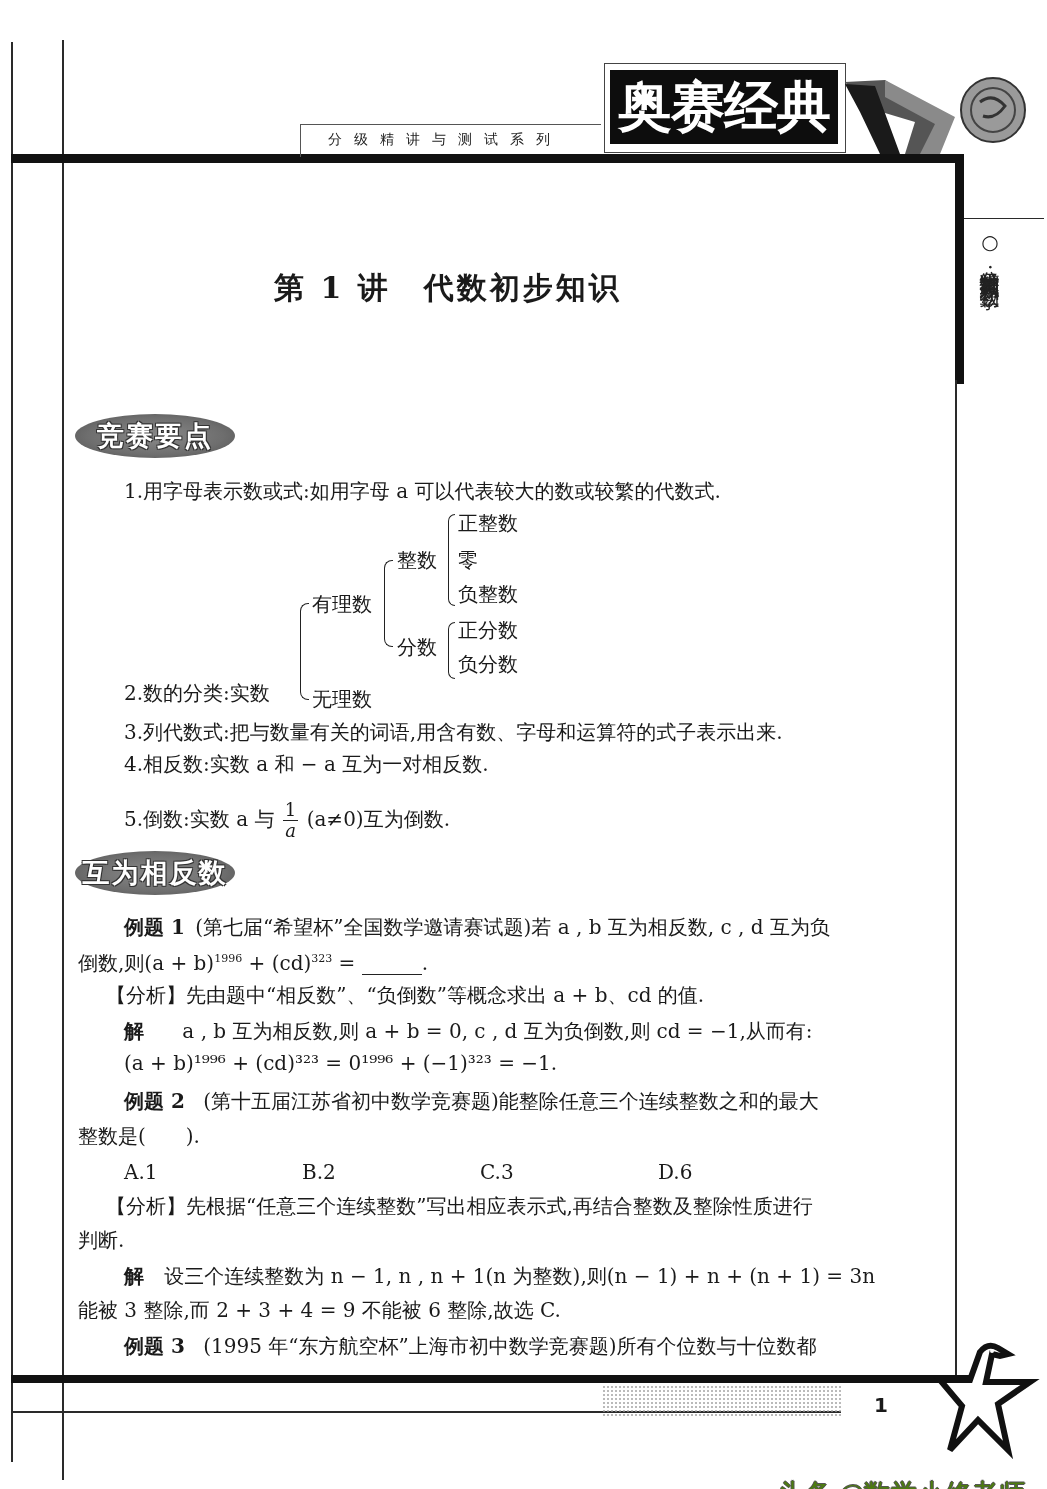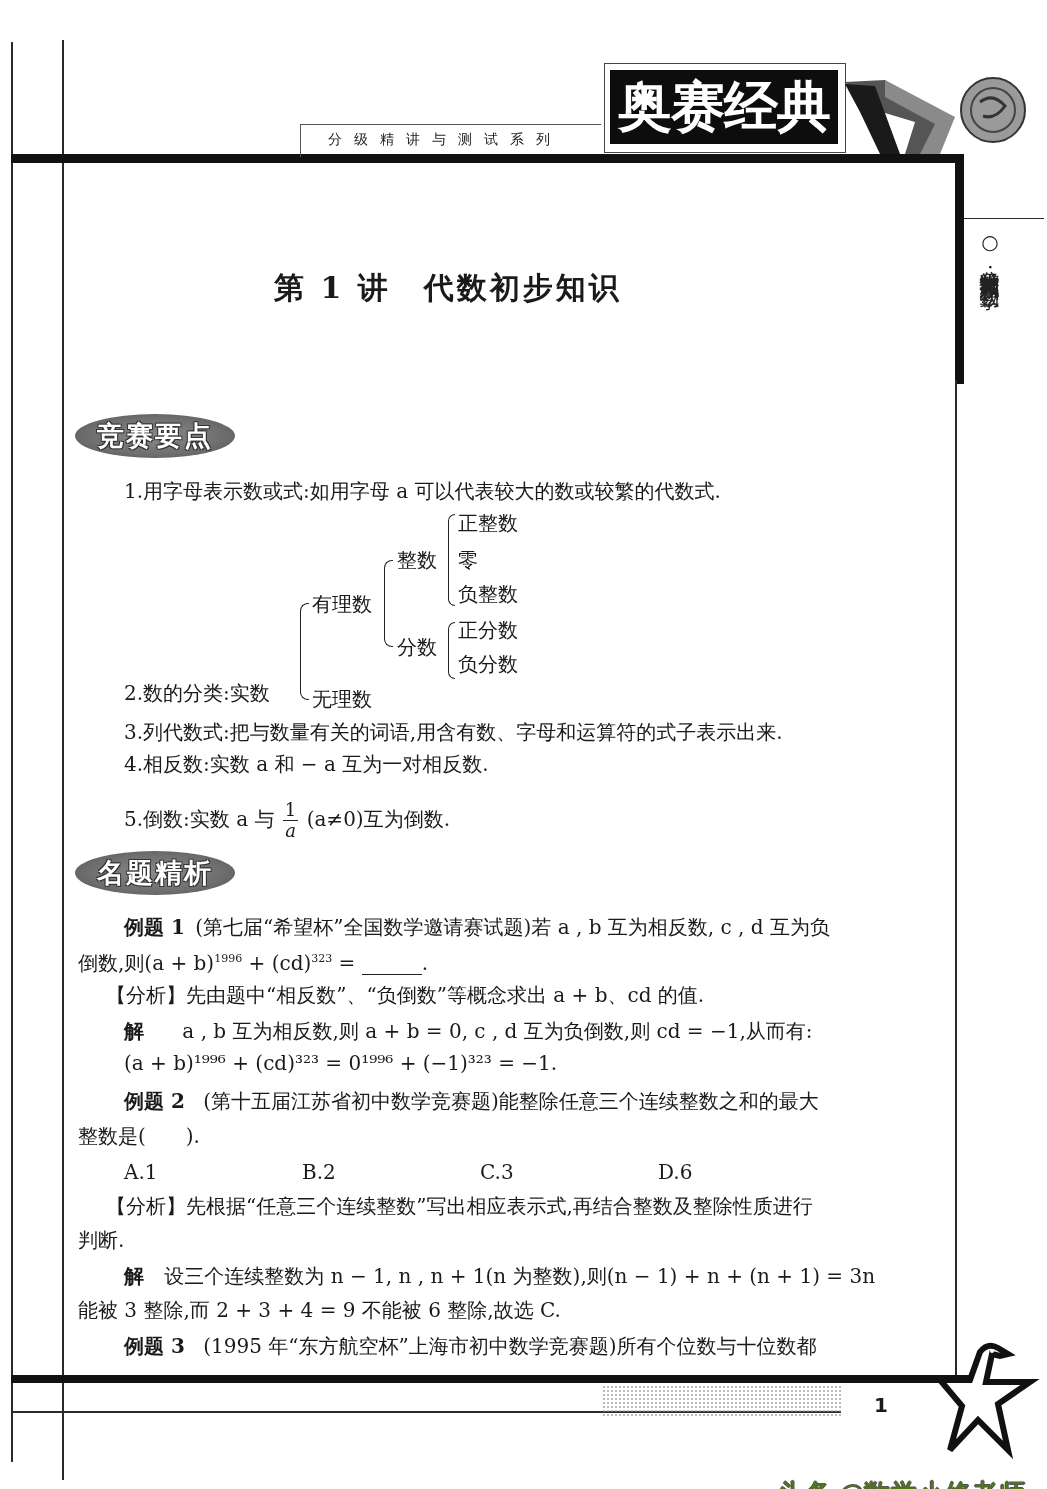--- a/index.html
+++ b/index.html
@@ -92,21 +92,21 @@
 <div class="line" style="left:124px;top:752px;">4.相反数:实数 a 和 − a 互为一对相反数.</div>
 <div class="line" style="left:124px;top:800px;">
   <span>5.倒数:实数 a 与</span>
   <span style="display:inline-block;vertical-align:middle;text-align:center;font-size:18px;line-height:20px;margin:0 2px;">
     <span style="display:block;border-bottom:1px solid #222;padding:0 2px;">1</span>
     <span class="m" style="display:block;">a</span>
   </span>
   <span>(a≠0)互为倒数.</span>
 </div>
 
-<div class="badge" style="left:75px;top:851px;">名题精析</div>
+<div class="badge" style="left:75px;top:851px;">互为相反数</div>
 
 <div class="line" style="left:124px;top:915px;">
   <span class="bold">例题 1</span>
   <span style="margin-left:4px;">(第七届“希望杯”全国数学邀请赛试题)若 a , b 互为相反数, c , d 互为负</span>
 </div>
 <div class="line" style="left:78px;top:947px;">
   <span>倒数,则(a + b)</span><sup>1996</sup><span> + (cd)</span><sup>323</sup><span> = </span><span class="blank"></span><span>.</span>
 </div>
 <div class="line" style="left:106px;top:983px;">【分析】先由题中“相反数”、“负倒数”等概念求出 a + b、cd 的值.</div>
 <div class="line" style="left:124px;top:1019px;">

